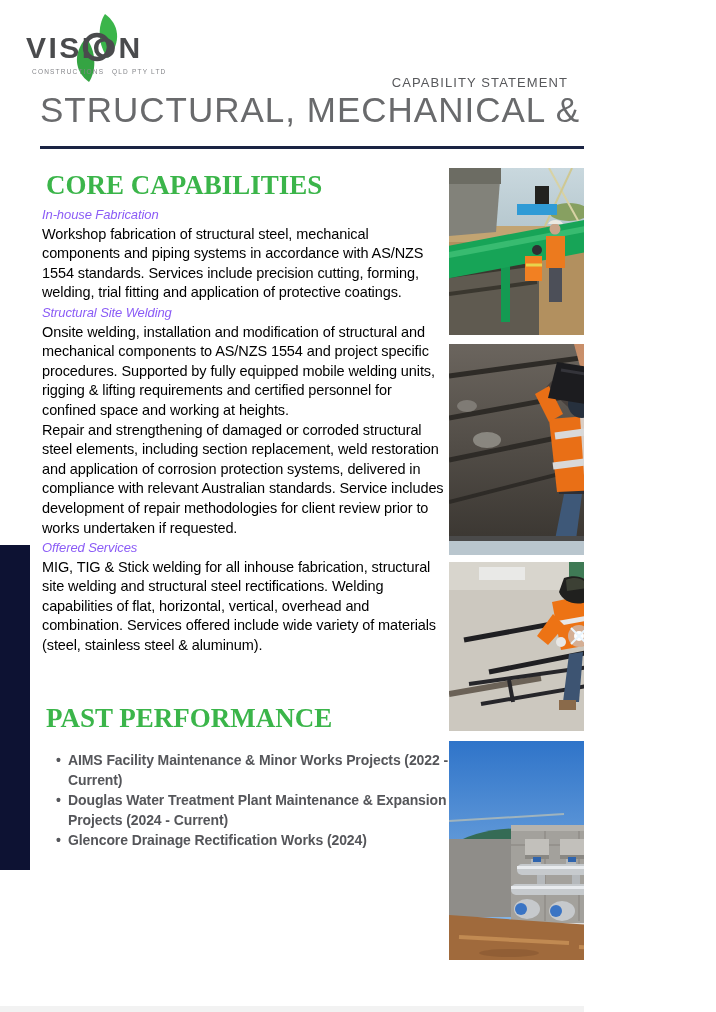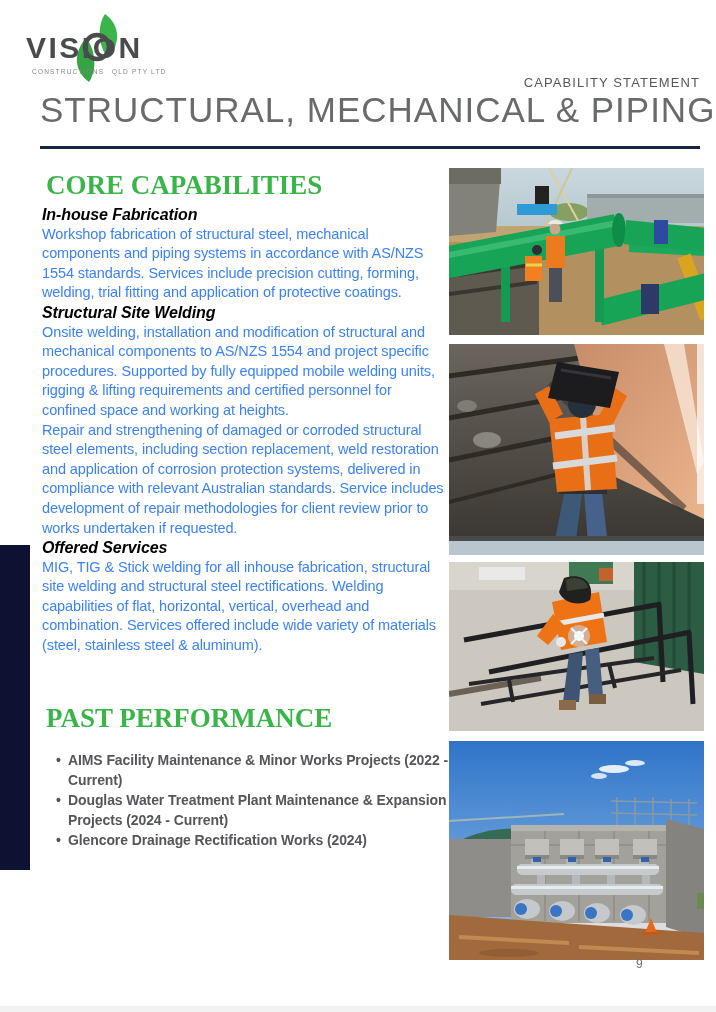--- a/index.html
+++ b/index.html
@@ -1,17 +1,17 @@
 <!DOCTYPE html>
 <html><head>
 <meta charset="utf-8">
 <style>
   html,body { margin:0; padding:0; background:#ffffff; }
   .page {
-    position:relative; width:716px; height:1012px; background:#ffffff;
+    position:relative; width:584px; height:1012px; background:#ffffff;
     font-family:"Liberation Sans", sans-serif; overflow:hidden;
   }
 
   
   .logo-wrap { position:absolute; left:26px; top:14px; width:160px; height:76px; }
   .doc-label {
     position:absolute; top:47px; right:16px; font-size:13px; letter-spacing:1.1px;
     color:#57585b;
     margin-top:28px;
   }
@@ -22,25 +22,25 @@
   }
   .title-rule { position:absolute; left:40px; top:146px; width:660px; height:3px; background:#1a2343; }
 
   
   .core-block { position:absolute; left:42px; top:166px; width:404px; }
   .green-heading {
     margin:4px; font-size:27px; font-weight:700; color:#3bb54a; line-height:30px;font-family:Liberation Serif, serif;
   }
   .core-flow { margin-top:5px; }
   .sec-title {
-    font-size:16px; font-weight:700; font-style:italic; color:#000000;
+    font-size:13px; font-weight:400; font-style:italic; color:#8b5cf6;
     line-height:19.6px; letter-spacing:-0.1px;
   }
   .sec-body {
-    font-size:14.5px; color:#3b82f6; line-height:19.6px; letter-spacing:-0.1px;
+    font-size:14.5px; color:#000000; line-height:19.6px; letter-spacing:-0.1px;
   }
 
   .past-block { position:absolute; left:42px; top:699px; width:412px; }
   .past-list { list-style:none; margin:17px 0 0 0; padding:0 0 0 14px; }
   .past-list li {
     position:relative; padding-left:12px; margin:0;
     font-size:14px; font-weight:700; color:#55565a; line-height:20px;
     letter-spacing:-0.1px;
   }
   .past-list li::before {

